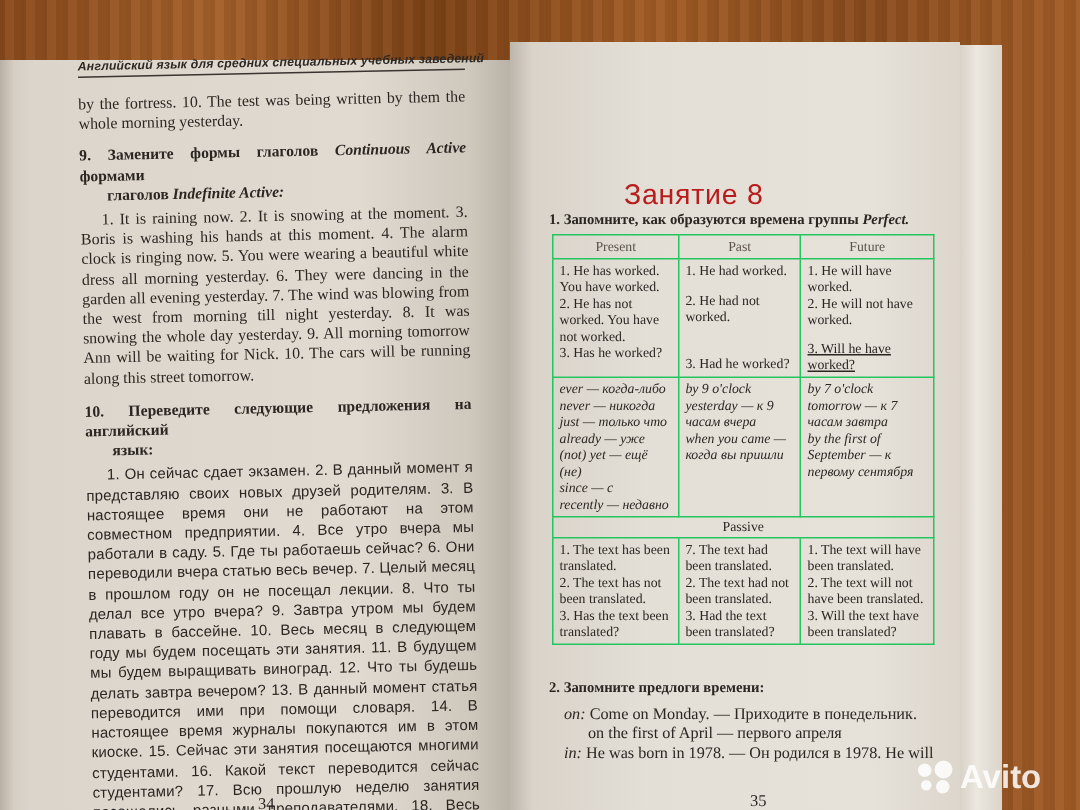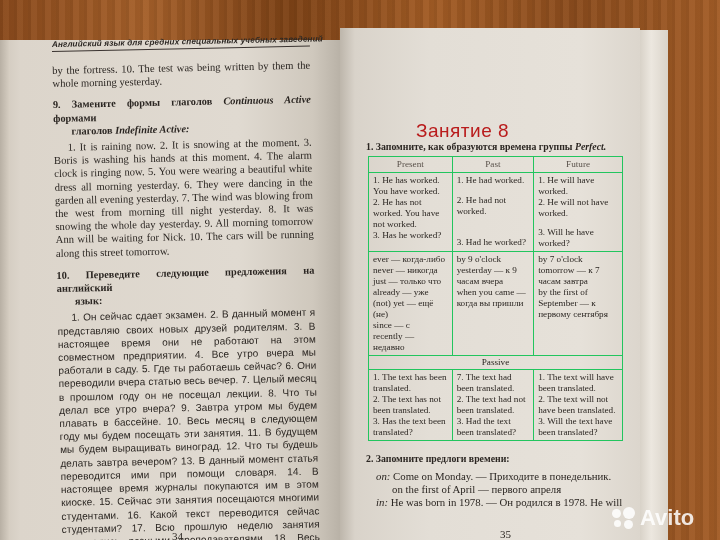--- a/index.html
+++ b/index.html
@@ -25,21 +25,21 @@
   .ex-title i{font-style:italic;}
   .ru{font-family:"Liberation Sans",sans-serif;font-size:10px;letter-spacing:0.1px;}
   .page-no{position:absolute;font-size:11px;}
   .chapter-title{position:absolute;left:416px;top:120px;font-family:"Liberation Sans",sans-serif;font-size:19px;letter-spacing:0.5px;color:#b91c1c;}
   .rtask{position:absolute;left:366px;font-size:9.8px;font-weight:bold;}
   .rtask i{font-style:italic;}
   table.perfect{position:absolute;left:368px;top:156px;width:255px;border-collapse:collapse;font-size:9.2px;line-height:11px;}
   table.perfect td,table.perfect th{border:1px solid #22c55e;padding:2px 4px;vertical-align:top;text-align:left;font-weight:normal;}
   table.perfect th{text-align:center;color:#5a524b;}
   table.perfect td.section{text-align:center;padding:1px;}
-  .hint{}
+  .hint{font-style:italic;}
   .prep{position:absolute;left:368px;top:446px;width:255px;font-size:10.8px;line-height:13px;}
   .prep .row{white-space:nowrap;}
   .prep .lab{font-style:italic;}
   .avito{position:absolute;left:612px;top:505px;display:flex;align-items:center;gap:4px;color:rgba(255,255,255,0.85);font-family:"Liberation Sans",sans-serif;font-size:22px;font-weight:bold;}
   .avito .dots{position:relative;width:24px;height:22px;}
   .avito .dots span{position:absolute;border-radius:50%;background:rgba(255,255,255,0.85);}
 </style>
 </head>
 <body>
 
@@ -92,21 +92,21 @@
       <div>3. Has he worked?</div>
     </td>
     <td>
       <div>1. He had worked.</div>
       <div style="margin-top:9px;">2. He had not worked.</div>
       <div style="margin-top:20px;">3. Had he worked?</div>
     </td>
     <td>
       <div>1. He will have worked.</div>
       <div>2. He will not have worked.</div>
-      <div style="margin-top:8px;">3. Will he have worked?</div>
+      <div style="margin-top:8px;text-decoration:underline;">3. Will he have worked?</div>
     </td>
   </tr>
   <tr>
     <td class="hint">
       <div>ever — когда-либо</div>
       <div>never — никогда</div>
       <div>just — только что</div>
       <div>already — уже</div>
       <div>(not) yet — ещё (не)</div>
       <div>since — с</div>

